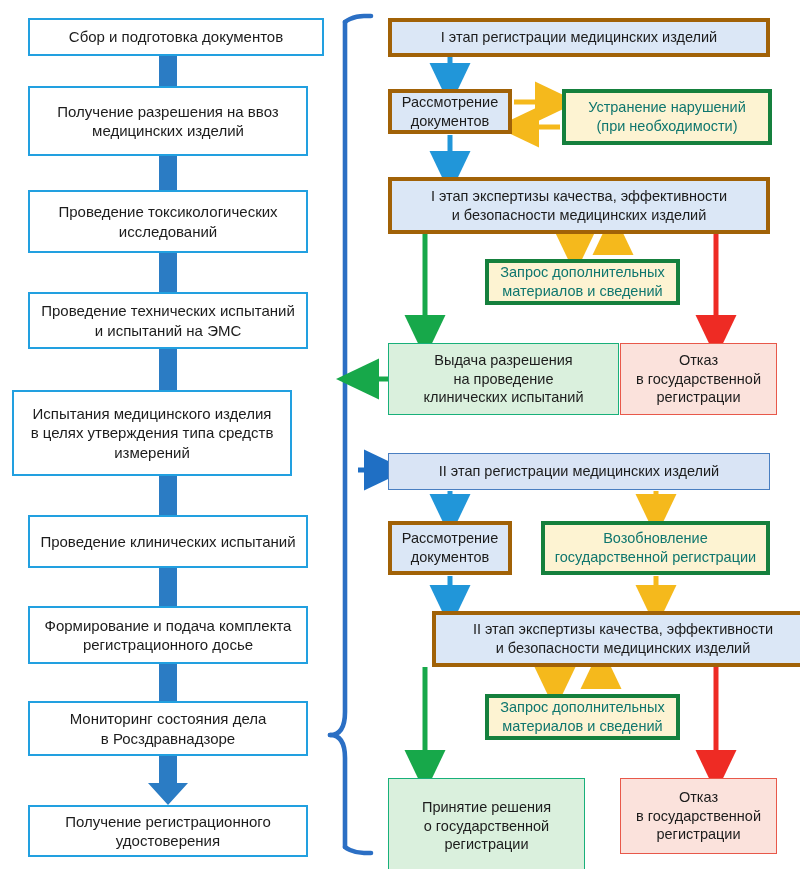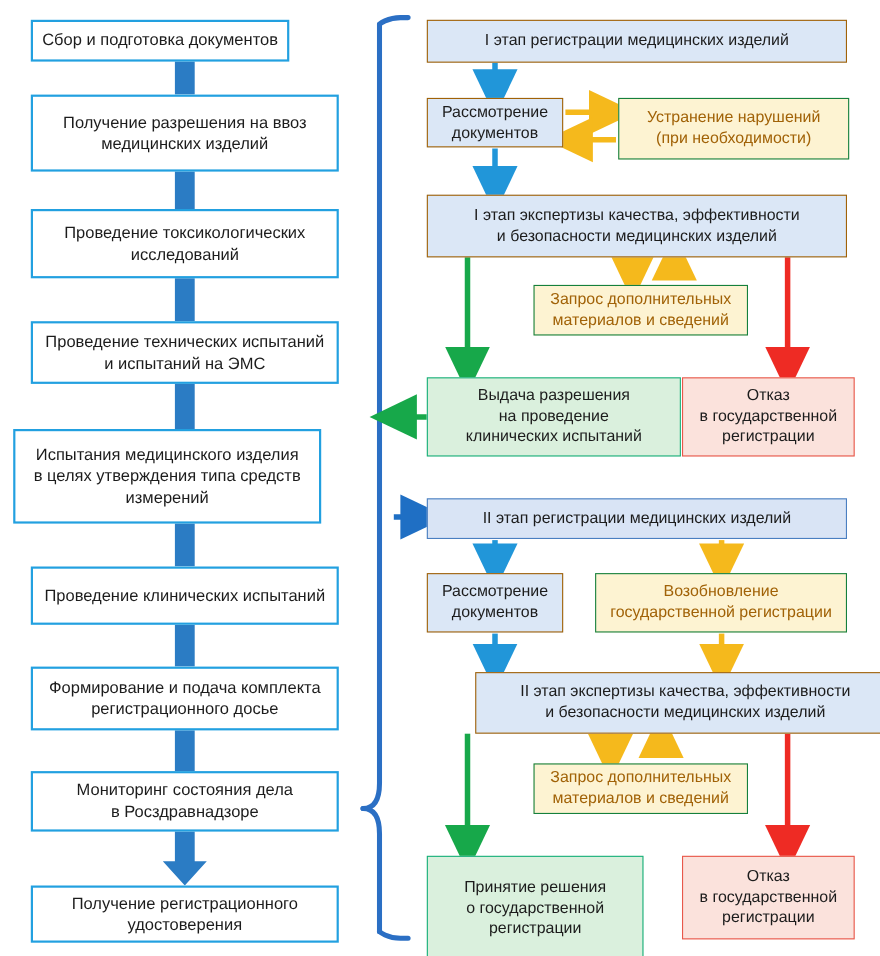--- a/index.html
+++ b/index.html
@@ -28,35 +28,35 @@
   
   .left-box{
     background:#ffffff;
     border:2px solid #22a0e0;
     font-size:15px;
     color:#1c1c1c;
   }
   
   .b-blue{
     background:#dbe7f6;
-    border:1px solid #a16207;
+    border:4px solid #a16207;
     font-size:14.5px;
     color:#1c1c1c;
   }
   .b-blue2{
     background:#d9e4f5;
     border:1px solid #4a7fc1;
     font-size:14.5px;
     color:#1c1c1c;
   }
   .b-yellow{
     background:#fdf3d2;
-    border:1px solid #15803d;
-    font-size:14.5px;
-    color:#a16207;
+    border:4px solid #15803d;
+    font-size:14.5px;
+    color:#0f766e;
   }
   .b-green{
     background:#daf0dd;
     border:1px solid #18b07a;
     font-size:14.5px;
     color:#1c1c1c;
   }
   .b-red{
     background:#fbe2dc;
     border:1px solid #e8584a;
@@ -150,21 +150,21 @@
       <line x1="555" y1="667" x2="555" y2="688" stroke="#f5b91c" stroke-width="5" marker-end="url(#ah-yellow)"></line>
 
       <line x1="601" y1="688" x2="601" y2="668" stroke="#f5b91c" stroke-width="5" marker-end="url(#ah-yellow)"></line>
 
       <line x1="425" y1="667" x2="425" y2="771" stroke="#17a84a" stroke-width="5" marker-end="url(#ah-green)"></line>
 
       <line x1="716" y1="667" x2="716" y2="771" stroke="#ee2b24" stroke-width="5" marker-end="url(#ah-red)"></line>
     </g>
   </svg>
 
-  <div class="box left-box" style="left:28px;top:18px;width:235px;height:38px;">
+  <div class="box left-box" style="left:28px;top:18px;width:296px;height:38px;">
     <span>Сбор и подготовка документов</span>
   </div>
 
   <div class="box left-box" style="left:28px;top:86px;width:280px;height:70px;">
     <span>Получение разрешения на ввоз<br>медицинских изделий</span>
   </div>
 
   <div class="box left-box" style="left:28px;top:190px;width:280px;height:63px;">
     <span>Проведение токсикологических<br>исследований</span>
   </div>

